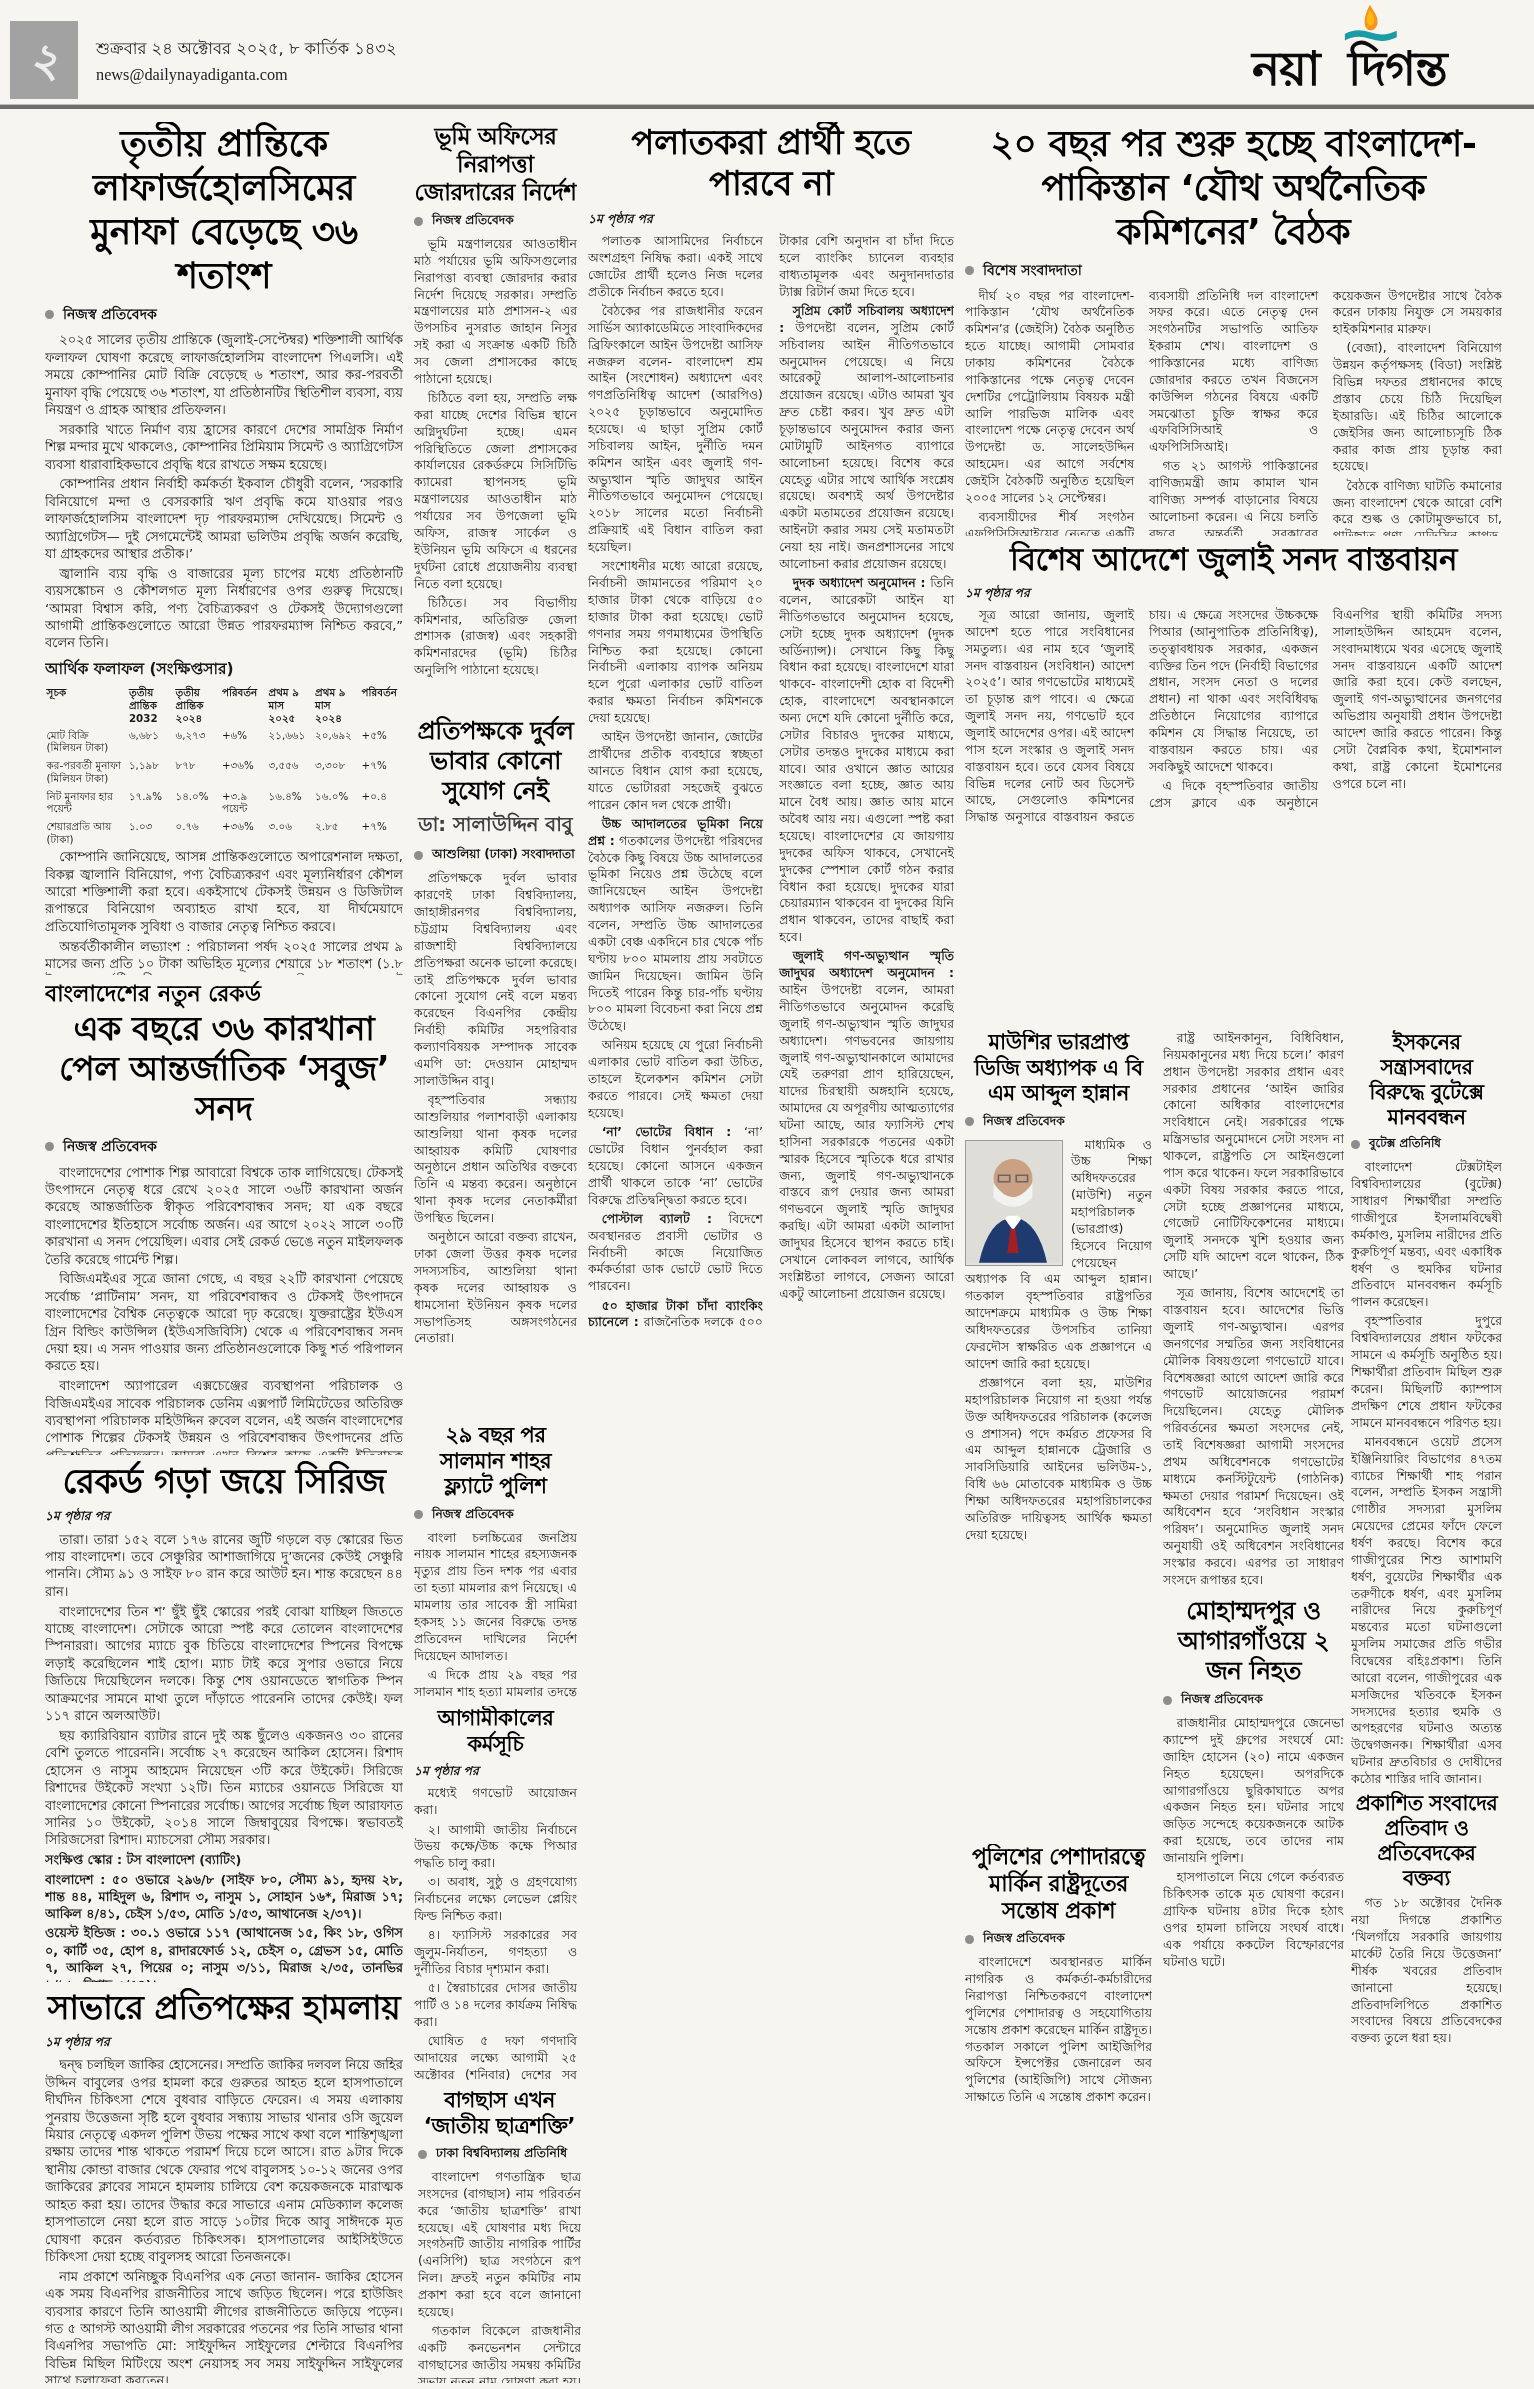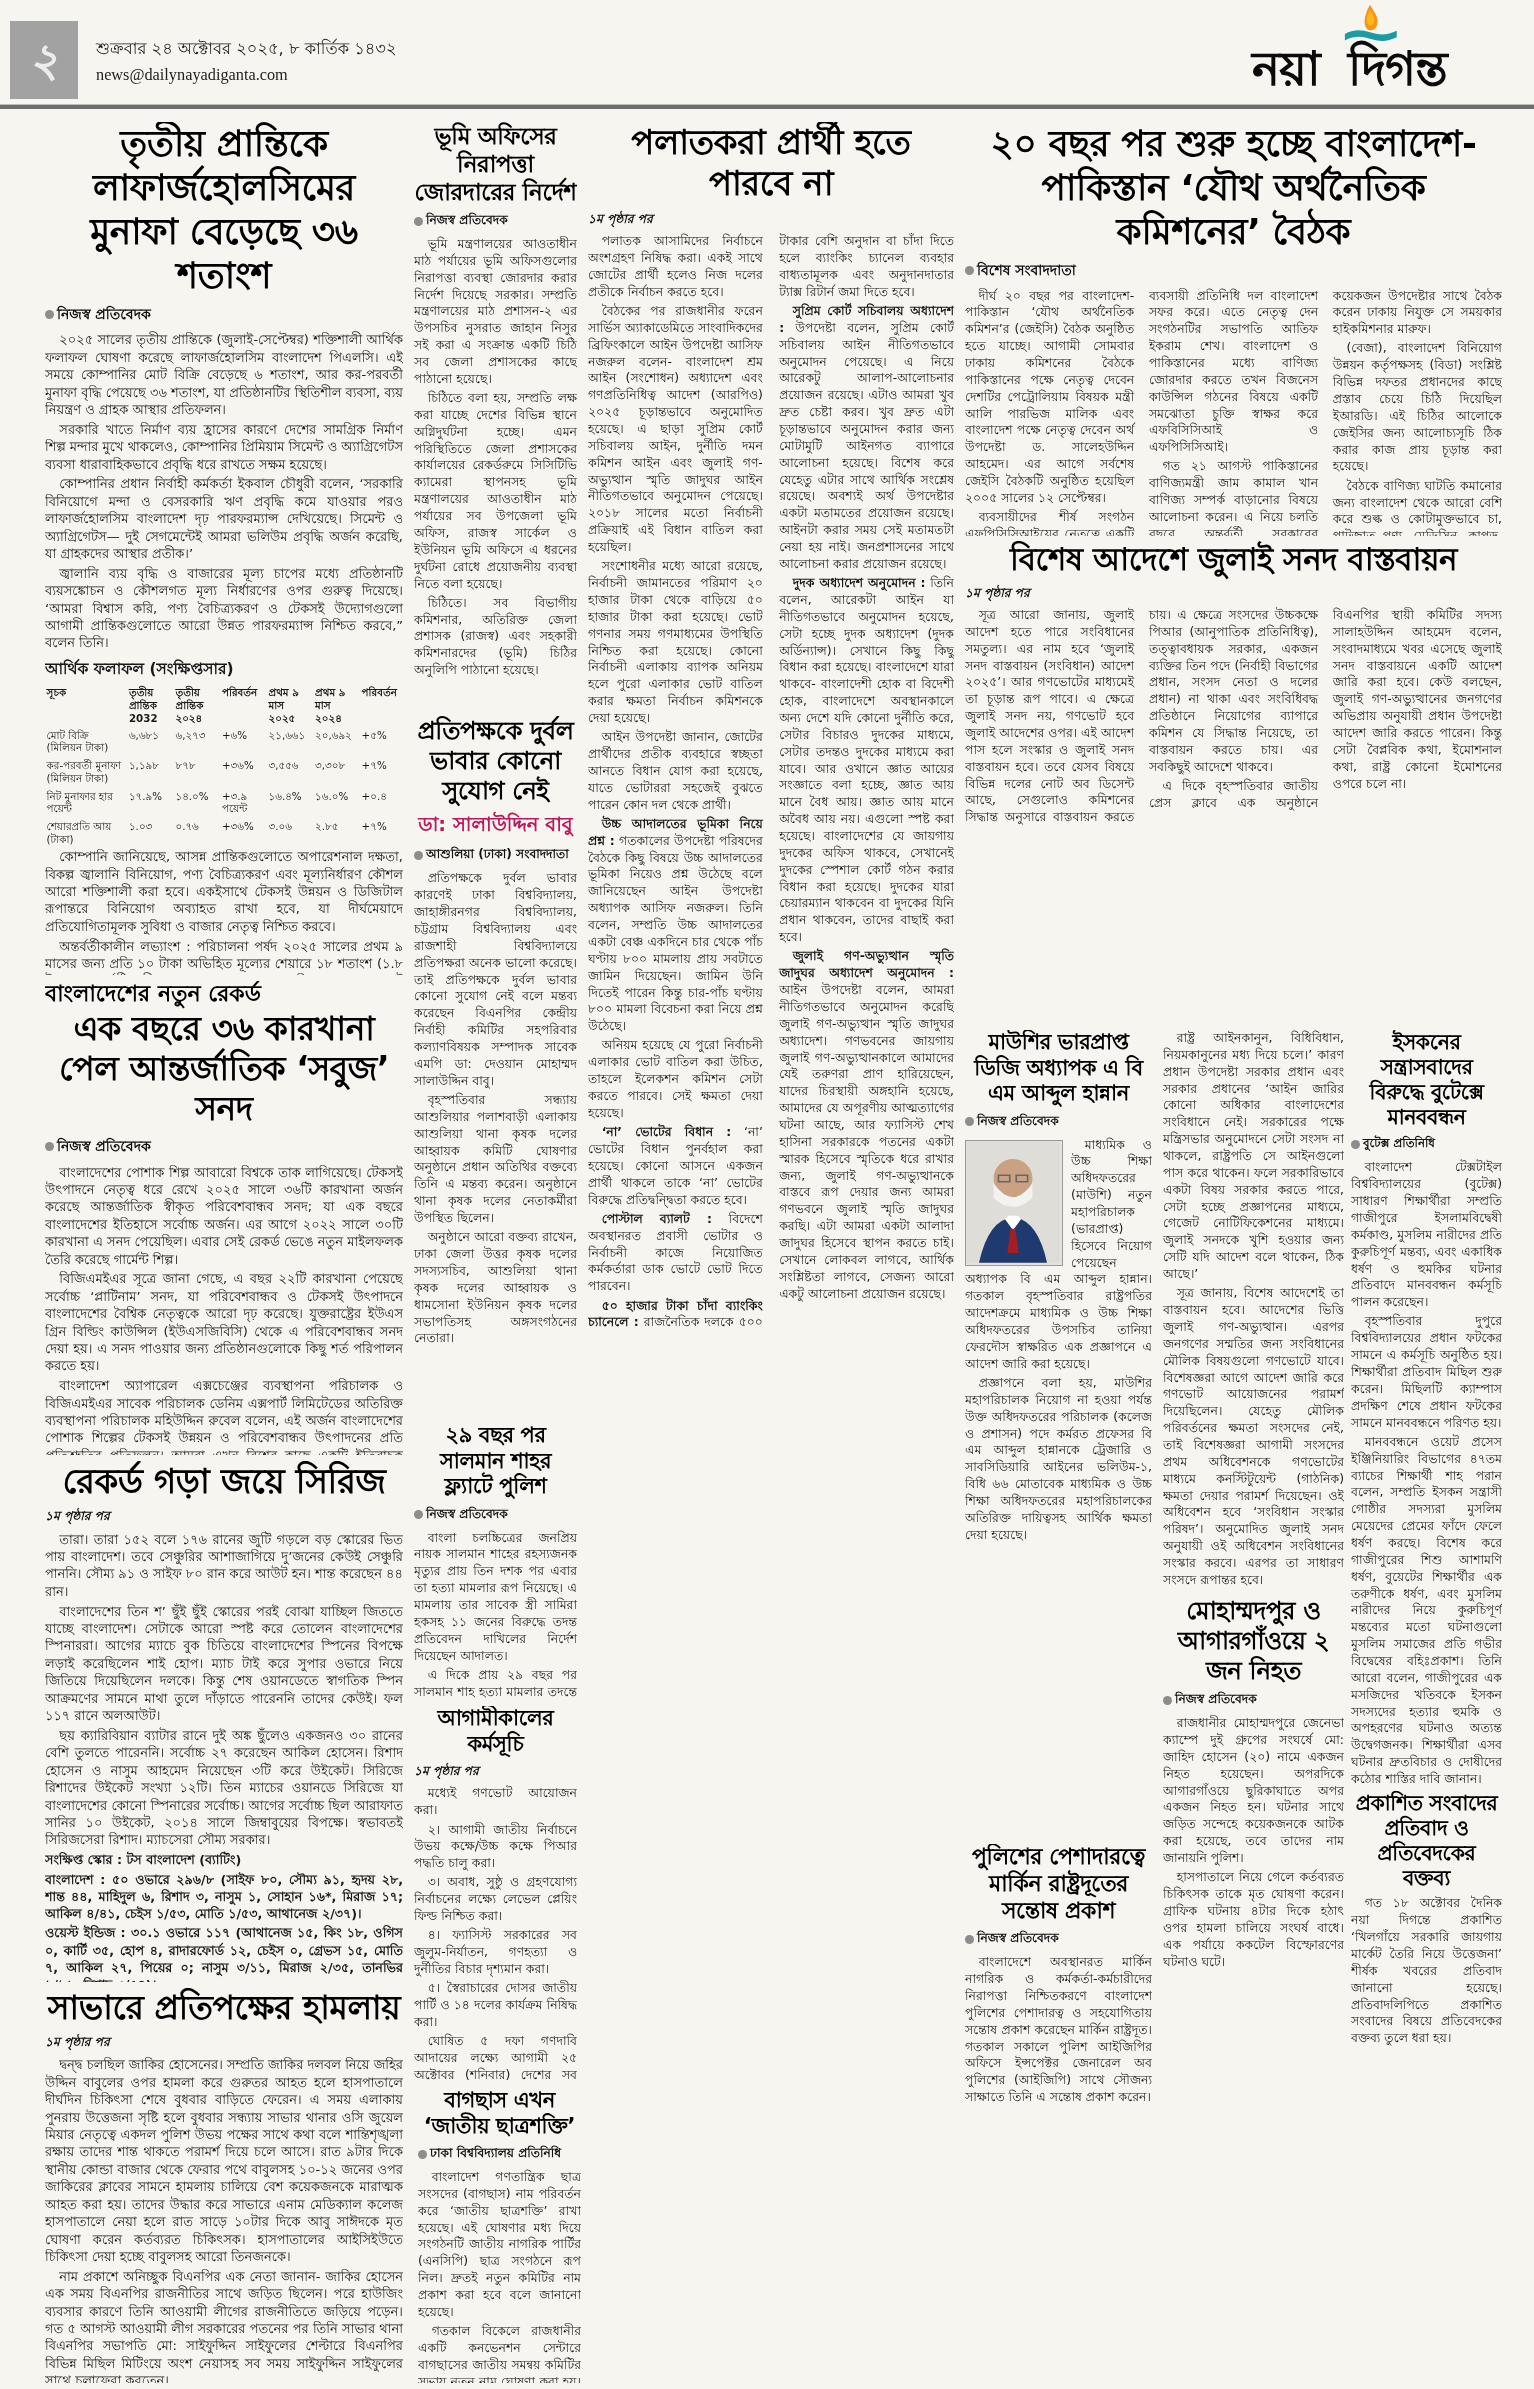--- a/index.html
+++ b/index.html
@@ -11,22 +11,22 @@
   .dateline{position:absolute;left:96px;top:36px;font-size:16.3px;font-weight:400;color:#222;}
   .email{position:absolute;left:96px;top:65px;font-size:16.3px;color:#222;font-family:"Liberation Serif","DejaVu Serif",serif;}
   .logo{position:absolute;right:39px;top:4.9px;width:244px;height:94px;}
   .logo .word{font-size:47px;font-weight:800;color:#0b0b0b;letter-spacing:-0.8px;}
   .logo .mark{position:absolute;left:88px;top:-1.6px;}
   .mast-rule{position:absolute;left:0;top:104px;width:100%;height:4.1px;background:#6d6d6d;border-top:0.8px solid #bdbdbd;}
   
   .art{position:absolute;overflow:hidden;}
   .hl{font-weight:800;color:#000;text-align:center;margin:0 0 4.9px 0;line-height:1.22;letter-spacing:-0.4px;}
   .kicker{font-weight:800;color:#000;text-align:left;margin:0 0 1.6px 0;line-height:1.2;}
-  .speaker{font-weight:700;color:#be185d;text-align:center;margin:1.6px 0 3.3px 0;}
-  .byline{display:flex;align-items:center;gap:3px;font-weight:700;font-size:14px;margin:1.6px 0 4.9px 0;color:#111;}
+  .speaker{font-weight:700;color:#404040;text-align:center;margin:1.6px 0 3.3px 0;}
+  .byline{display:flex;align-items:center;gap:9px;font-weight:700;font-size:14px;margin:1.6px 0 4.9px 0;color:#111;}
   .bullet{width:9px;height:9px;border-radius:50%;background:#8d8d8d;flex:0 0 auto;}
   .cont{font-weight:700;font-style:italic;font-size:12.2px;margin:0 0 3.3px 0;color:#111;}
   p.body{font-size:13px;line-height:1.34;text-align:justify;margin:0 0 2.4px 0;text-indent:1.1em;}
   .sub{font-weight:800;}
   .narrow p.body{font-size:12.4px;line-height:1.36;}
   .cols2{column-count:2;column-gap:16.3px;}
   .cols3{column-count:3;column-gap:14.7px;}
   .score{font-size:12.7px;line-height:1.35;text-align:justify;margin:0 0 2.4px 0;font-weight:600;}
   
   .fin-title{font-weight:800;font-size:15.5px;margin:4.9px 0 1.6px 0;}

